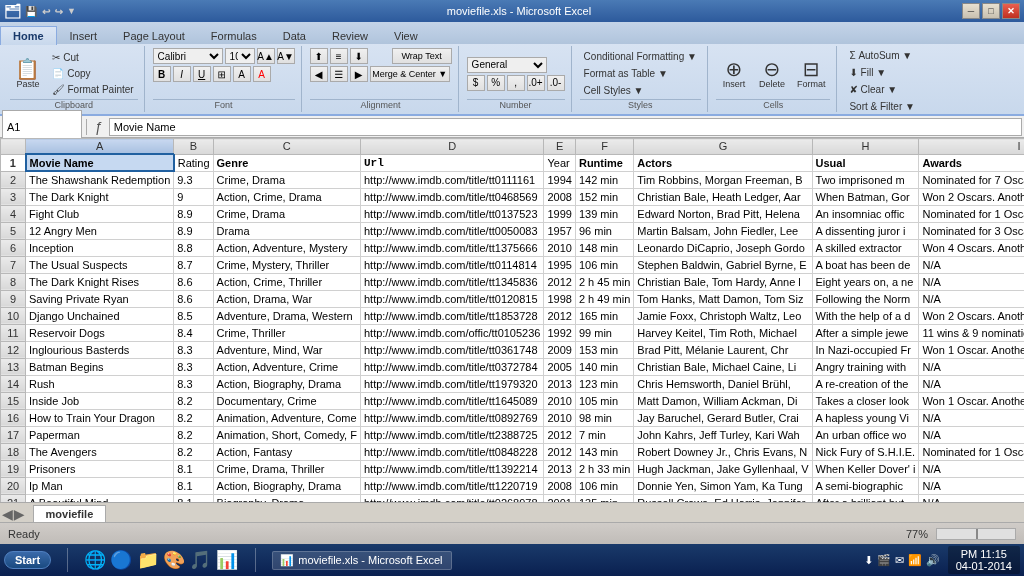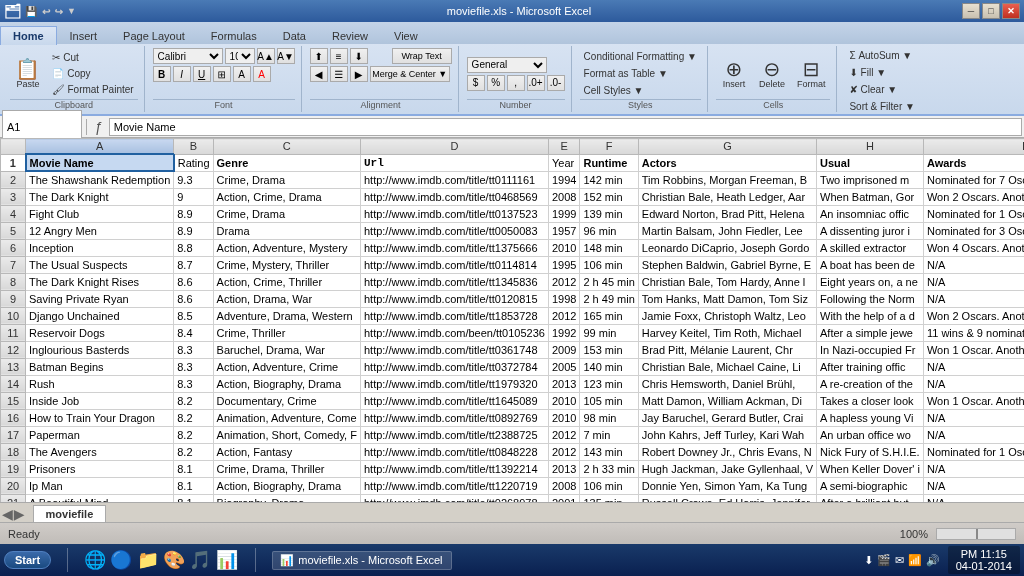--- a/index.html
+++ b/index.html
@@ -636,49 +636,49 @@
               <td title="165 min">165 min</td>
               <td title="Jamie Foxx, Christoph Waltz, Leo">Jamie Foxx, Christoph Waltz, Leo</td>
               <td title="With the help of a d">With the help of a d</td>
               <td title="Won 2 Oscars. Another 35 wins &amp; 54 nominations.">Won 2 Oscars. Another 35 wins &amp; 54 nominations.</td>
             </tr>
             <tr>
               <td class="row-header">11</td>
               <td title="Reservoir Dogs">Reservoir Dogs</td>
               <td title="8.4">8.4</td>
               <td title="Crime, Thriller">Crime, Thriller</td>
-              <td title="http://www.imdb.com/title/tt0105236">http://www.imdb.com/been/tt0105236</td>
+              <td title="http://www.imdb.com/title/tt0105236">http://www.imdb.com/offic/tt0105236</td>
               <td title="1992">1992</td>
               <td title="99 min">99 min</td>
               <td title="Harvey Keitel, Tim Roth, Michael">Harvey Keitel, Tim Roth, Michael</td>
               <td title="After a simple jewe">After a simple jewe</td>
               <td title="11 wins &amp; 9 nominations.">11 wins &amp; 9 nominations.</td>
             </tr>
             <tr>
               <td class="row-header">12</td>
               <td title="Inglourious Basterds">Inglourious Basterds</td>
               <td title="8.3">8.3</td>
-              <td title="Adventure, Drama, War">Baruchel, Drama, War</td>
+              <td title="Adventure, Drama, War">Adventure, Mind, War</td>
               <td title="http://www.imdb.com/title/tt0361748">http://www.imdb.com/title/tt0361748</td>
               <td title="2009">2009</td>
               <td title="153 min">153 min</td>
               <td title="Brad Pitt, Mélanie Laurent, Chr">Brad Pitt, Mélanie Laurent, Chr</td>
               <td title="In Nazi-occupied Fr">In Nazi-occupied Fr</td>
               <td title="Won 1 Oscar. Another 76 wins &amp; 63 nominations.">Won 1 Oscar. Another 76 wins &amp; 63 nominations.</td>
             </tr>
             <tr>
               <td class="row-header">13</td>
               <td title="Batman Begins">Batman Begins</td>
               <td title="8.3">8.3</td>
               <td title="Action, Adventure, Crime">Action, Adventure, Crime</td>
               <td title="http://www.imdb.com/title/tt0372784">http://www.imdb.com/title/tt0372784</td>
               <td title="2005">2005</td>
               <td title="140 min">140 min</td>
               <td title="Christian Bale, Michael Caine, Li">Christian Bale, Michael Caine, Li</td>
-              <td title="After training with">After training offic</td>
+              <td title="After training with">Angry training with</td>
               <td title="N/A">N/A</td>
             </tr>
             <tr>
               <td class="row-header">14</td>
               <td title="Rush">Rush</td>
               <td title="8.3">8.3</td>
               <td title="Action, Biography, Drama">Action, Biography, Drama</td>
               <td title="http://www.imdb.com/title/tt1979320">http://www.imdb.com/title/tt1979320</td>
               <td title="2013">2013</td>
               <td title="123 min">123 min</td>
@@ -779,21 +779,21 @@
         <span style="font-size:14px; cursor:pointer; color:#666;">◀</span>
         <span style="font-size:14px; cursor:pointer; color:#666;">▶</span>
       </div>
       <div class="sheet-tab active">moviefile</div>
     </div>
   </div>
 
   <div class="status-bar">
     <span>Ready</span>
     <div style="display:flex; align-items:center; gap:8px;">
-      <span>100%</span>
+      <span>77%</span>
       <div style="width:80px; height:12px; background:#e0e0e0; border:1px solid #aaa; position:relative;">
         <div style="position:absolute; left:50%; top:0; bottom:0; width:2px; background:#888;"></div>
       </div>
     </div>
   </div>
 
   <div class="taskbar">
     <div class="taskbar-left">
       <div class="start-btn">Start</div>
       <div style="width:1px; height:24px; background:rgba(255,255,255,0.3); margin:0 4px;"></div>

